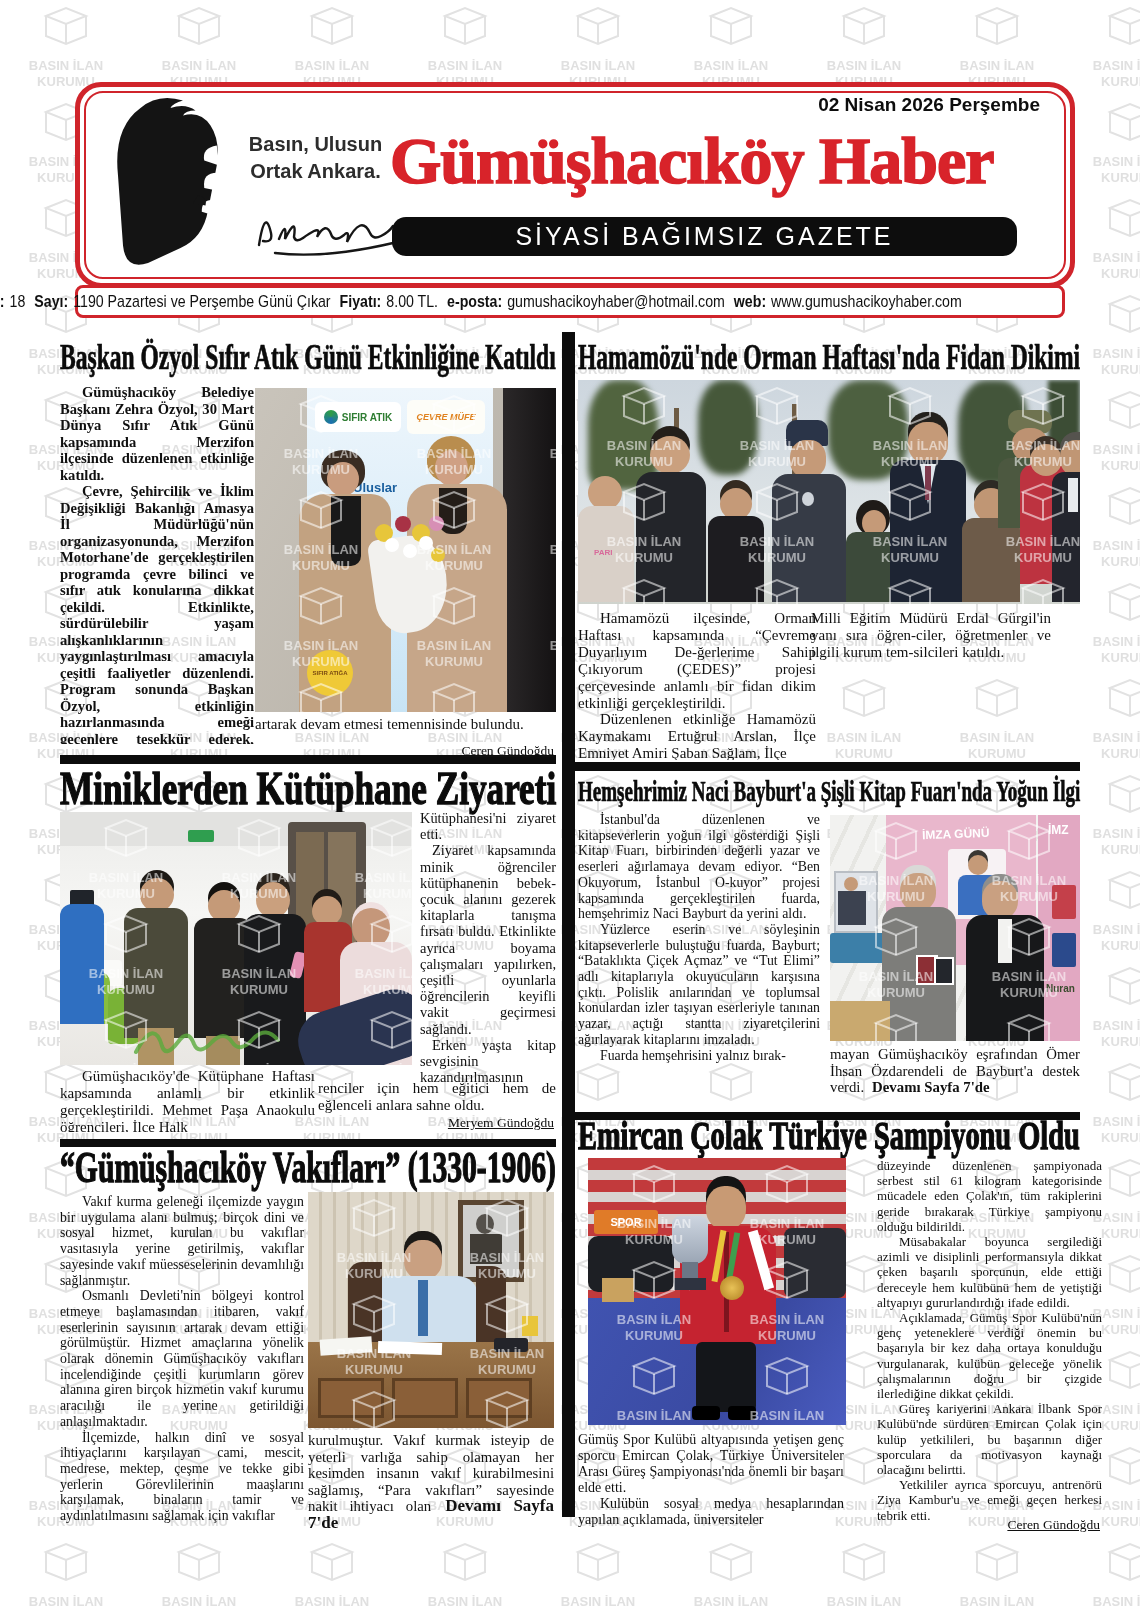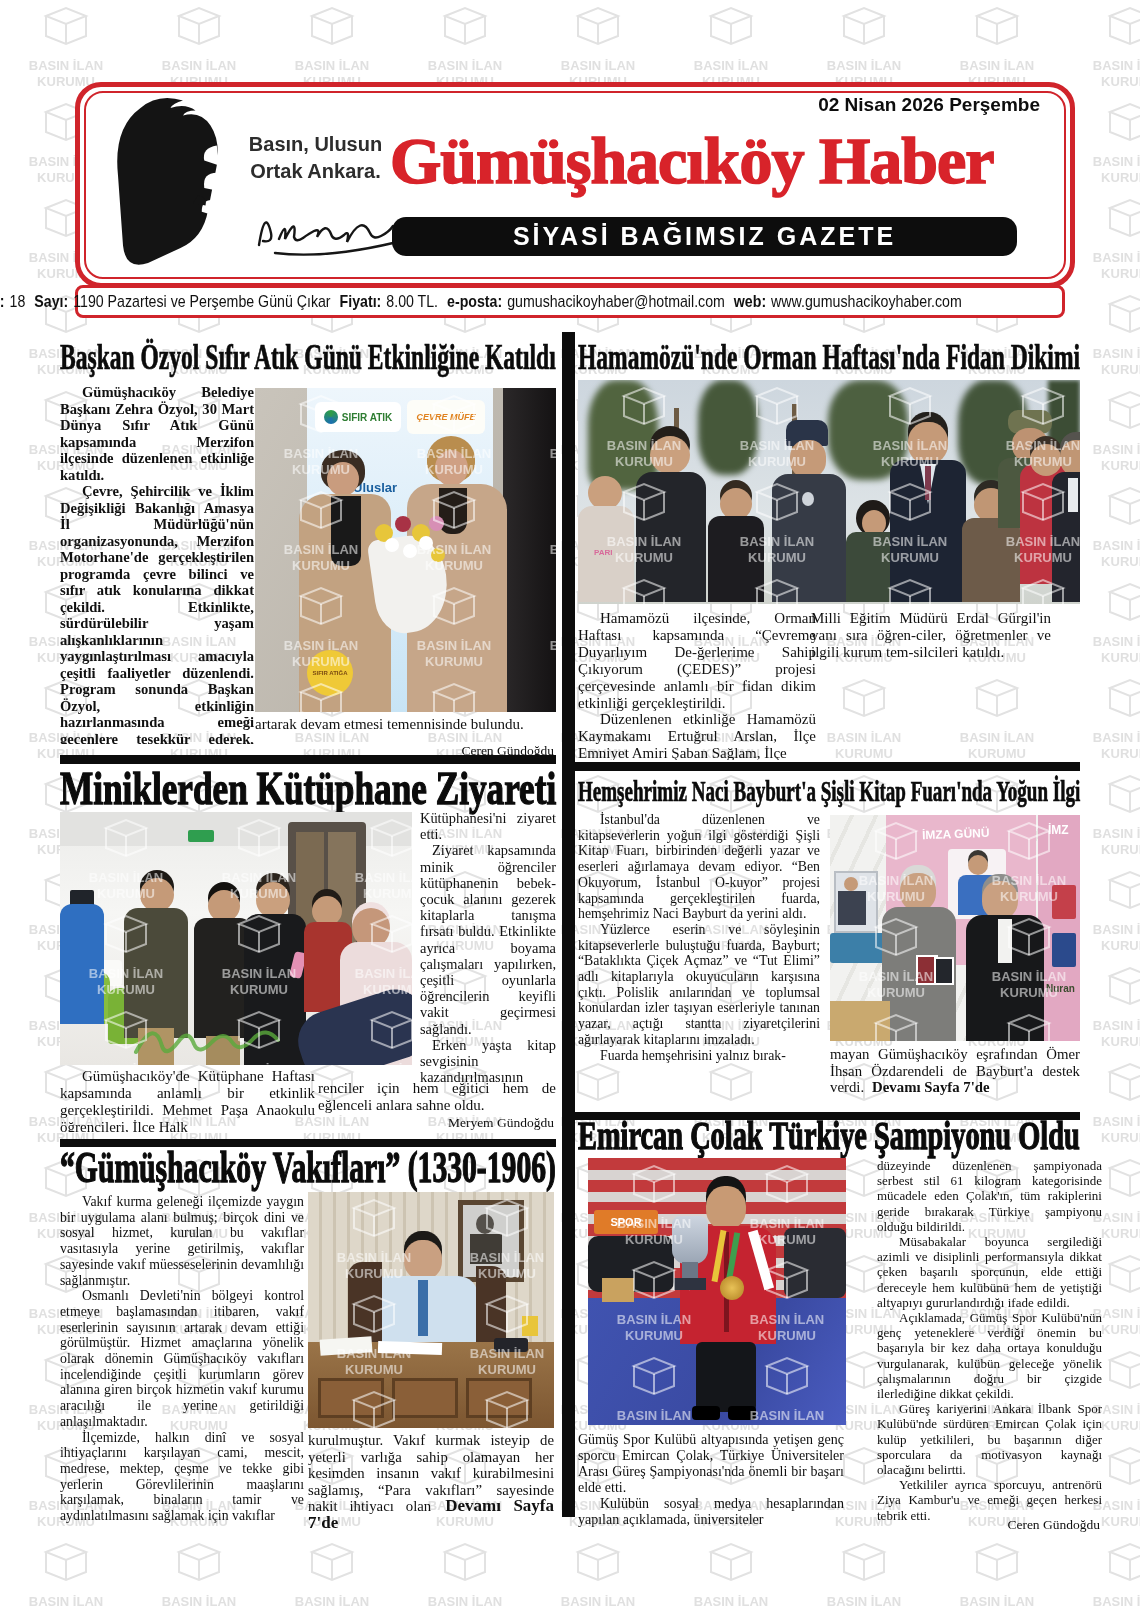--- a/index.html
+++ b/index.html
@@ -17,38 +17,38 @@
   .fs144{font-size:14.4px;line-height:16.2px;}
   .fs138{font-size:13.8px;line-height:15.7px;}
   .fs130{font-size:13px;line-height:15.2px;}
   .fs148{font-size:14.8px;line-height:16.6px;}
   .fs140{font-size:14px;line-height:15.9px;}
   .headline{position:absolute;z-index:1;display:flex;justify-content:flex-start;align-items:center;
             font-weight:bold;color:#0b0b0b;}
   .fitx{display:inline-block;white-space:nowrap;transform-origin:left center;}
   .hl-thick .fitx{-webkit-text-stroke:0.7px #0b0b0b;}
   .hl-fat .fitx{-webkit-text-stroke:1.3px #0b0b0b;}
-  .byline{position:absolute;right:2px;bottom:0;font-size:13.5px;z-index:2;background:transparent;}
+  .byline{position:absolute;right:2px;bottom:0;font-size:13.5px;z-index:2;background:transparent;text-decoration:underline;}
   b.more{font-weight:bold;}
   .divider{position:absolute;background:#0c0c0c;z-index:1;}
   .photo{position:absolute;overflow:hidden;z-index:1;background:#ccc;}
   .ph{position:absolute;}
   
   #mast{left:75px;top:82px;width:990px;height:196px;border:5px solid #d0242b;border-radius:26px;
         background:#fff;z-index:1;}
   #mast-inner{position:absolute;left:4px;top:4px;right:4px;bottom:4px;border:2px solid #d0242b;border-radius:19px;}
   #mast-date{position:absolute;top:7px;right:30px;font-family:"Liberation Sans",sans-serif;
              font-weight:bold;font-size:19px;color:#0d0d0d;}
   #mast-slogan{position:absolute;left:158px;top:44px;width:155px;text-align:center;
                font-family:"Liberation Sans",sans-serif;font-weight:bold;font-size:20px;color:#2d2d2d;line-height:27px;}
   #mast-title{position:absolute;left:310px;top:24px;width:662px;height:100px;display:flex;align-items:center;}
   #mast-title .fitx{font-size:66px;font-weight:bold;color:#d8232a;-webkit-text-stroke:1.6px #d8232a;letter-spacing:-1px;}
   #mast-bar{position:absolute;left:312px;top:130px;width:625px;height:39px;background:#0d0d0d;border-radius:14px;
             display:flex;align-items:center;justify-content:center;padding:0 30px;box-sizing:border-box;}
-  #mast-bar .fitx{font-family:"Liberation Sans",sans-serif;font-weight:bold;font-size:25px;color:#fff;letter-spacing:3px;}
+  #mast-bar .fitx{font-family:"Liberation Sans",sans-serif;font-weight:normal;font-size:25px;color:#fff;letter-spacing:3px;}
   
   #infobar{left:75px;top:285px;width:990px;height:33px;border:3px solid #d0242b;border-radius:8px;
            background:#fff;z-index:1;box-sizing:border-box;display:flex;align-items:center;justify-content:center;
            font-family:"Liberation Sans",sans-serif;font-size:17px;color:#111;}
   #infobar .fitx span{margin:0 3px;}
   #infobar .lb{font-weight:bold;}
   
   #vdiv{left:562px;top:332px;width:13px;height:1185px;}
   #ldiv1{left:60px;top:755px;width:496px;height:9px;}
   #ldiv2{left:60px;top:1139px;width:496px;height:8px;}

